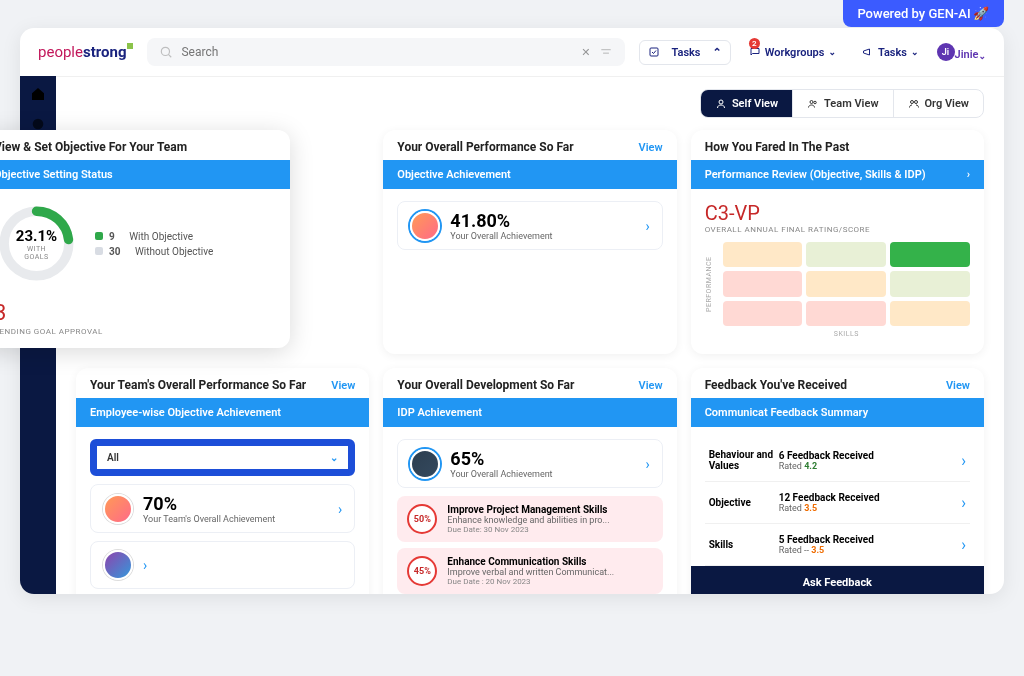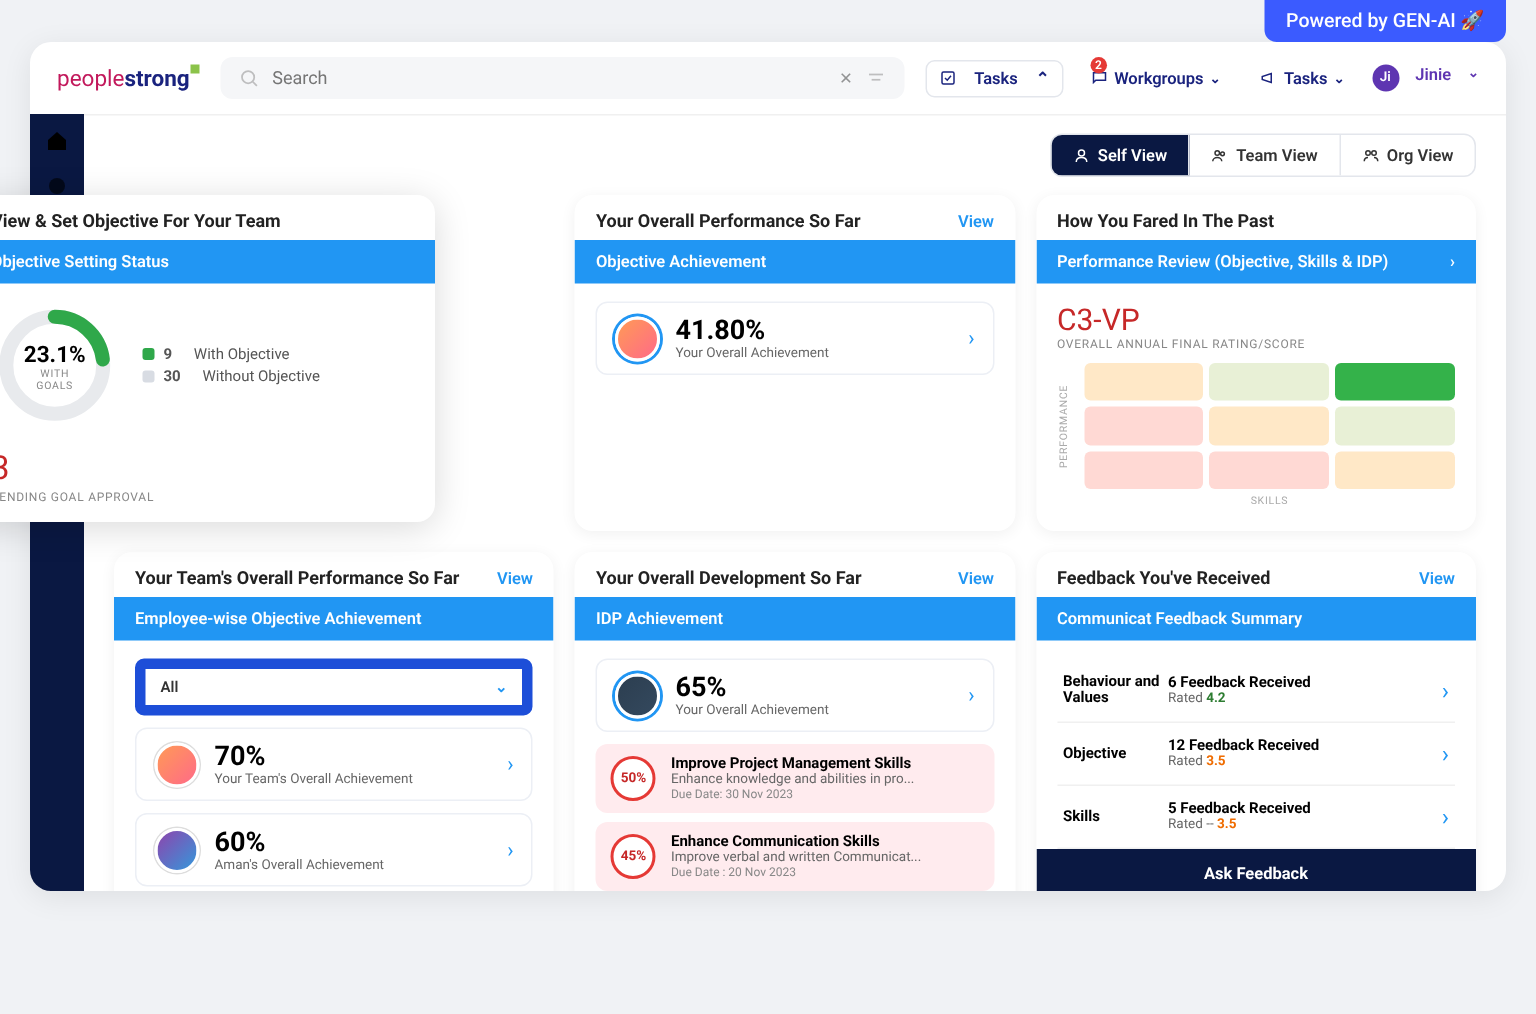--- a/index.html
+++ b/index.html
@@ -12,21 +12,21 @@
 .logo .l2 { color: #1a237e; font-weight: 700; }
 .logo .sq { display: inline-block; width: 6px; height: 6px; background: #8bc34a; margin-left: 1px; vertical-align: top; }
 .searchbox { flex: 1; max-width: 480px; background: #f5f6f8; border-radius: 8px; display: flex; align-items: center; padding: 7px 12px; gap: 8px; }
 .searchbox input { border: none; background: transparent; flex: 1; font-size: 12px; outline: none; color: #666; }
 .search-ic { width: 14px; height: 14px; opacity: 0.5; }
 .topbar-right { display: flex; align-items: center; gap: 10px; margin-left: auto; font-size: 11px; }
 .tb-btn { display: flex; align-items: center; gap: 4px; border: 1px solid #e3e6ec; border-radius: 6px; padding: 5px 8px; color: #1a237e; font-weight: 600; cursor: pointer; position: relative; }
 .tb-btn .ic { width: 12px; height: 12px; }
 .tb-btn.tasks { background: #fff; gap: 12px; }
 .notif-dot { position: absolute; top: -3px; left: 8px; background: #e53935; color: #fff; font-size: 8px; width: 11px; height: 11px; border-radius: 50%; display: flex; align-items: center; justify-content: center; }
-.user-chip { display: flex; align-items: flex-start; gap: 11px; color: #5e35b1; font-weight: 600; }
+.user-chip { display: flex; align-items: flex-end; gap: 0; color: #5e35b1; font-weight: 600; }
 .avatar-sm { width: 18px; height: 18px; border-radius: 50%; background: #5e35b1; color: #fff; display: flex; align-items: center; justify-content: center; font-size: 9px; }
 .sidebar { position: absolute; left: 0; top: 48px; width: 36px; background: #0a1842; height: 100%; display: flex; flex-direction: column; align-items: center; padding-top: 10px; gap: 14px; }
 .sb-ic { width: 16px; height: 16px; opacity: 0.6; cursor: pointer; color: #b0b8d4; }
 .sb-ic.active { opacity: 1; }
 .content { margin-left: 36px; padding: 12px 20px; height: calc(100% - 48px); overflow: hidden; }
 .view-tabs { display: flex; justify-content: flex-end; gap: 0; margin-bottom: 12px; border: 1px solid #e3e6ec; border-radius: 8px; width: fit-content; margin-left: auto; overflow: hidden; }
 .vt { padding: 7px 14px; font-size: 11px; font-weight: 600; color: #333; display: flex; align-items: center; gap: 5px; cursor: pointer; border-right: 1px solid #e3e6ec; }
 .vt:last-child { border-right: none; }
 .vt.active { background: #0a1842; color: #fff; }
 .vt .ic { width: 12px; height: 12px; }
@@ -268,24 +268,20 @@
           <div class="stat-row">
             <div class="stat-av"></div>
             <div class="stat-main">
                 <div class="stat-pct">70%</div>
                 <div class="stat-sub">Your Team's Overall Achievement</div>
               </div>
             <div class="stat-arr">›</div>
           </div>
           <div class="stat-row">
             <div class="stat-av" style="background:linear-gradient(135deg,#8e44ad,#3498db);"></div>
-            <div class="stat-main">
-                <div class="stat-pct">60%</div>
-                <div class="stat-sub">Aman's Overall Achievement</div>
-              </div>
             <div class="stat-arr">›</div>
           </div>
         </div>
       </div>
 
       <div class="card">
         <div class="c-head">
             <div class="c-title">Your Overall Development So Far</div>
             <div class="c-link">View</div>
           </div>

